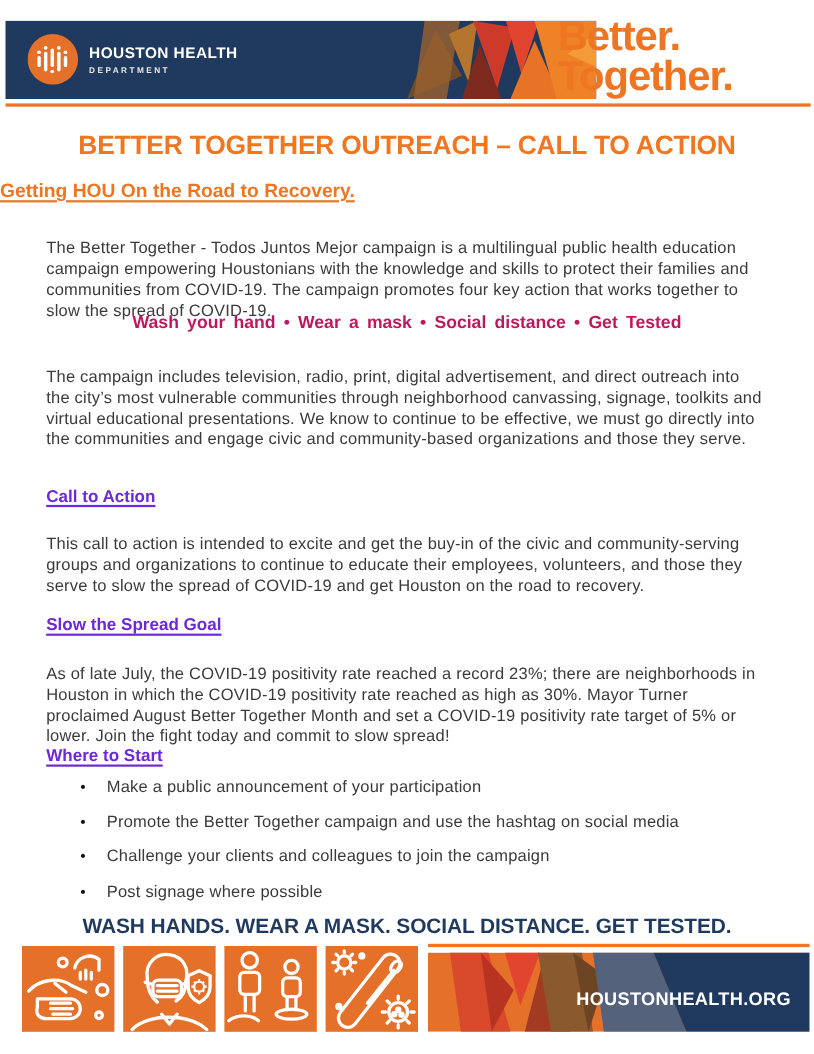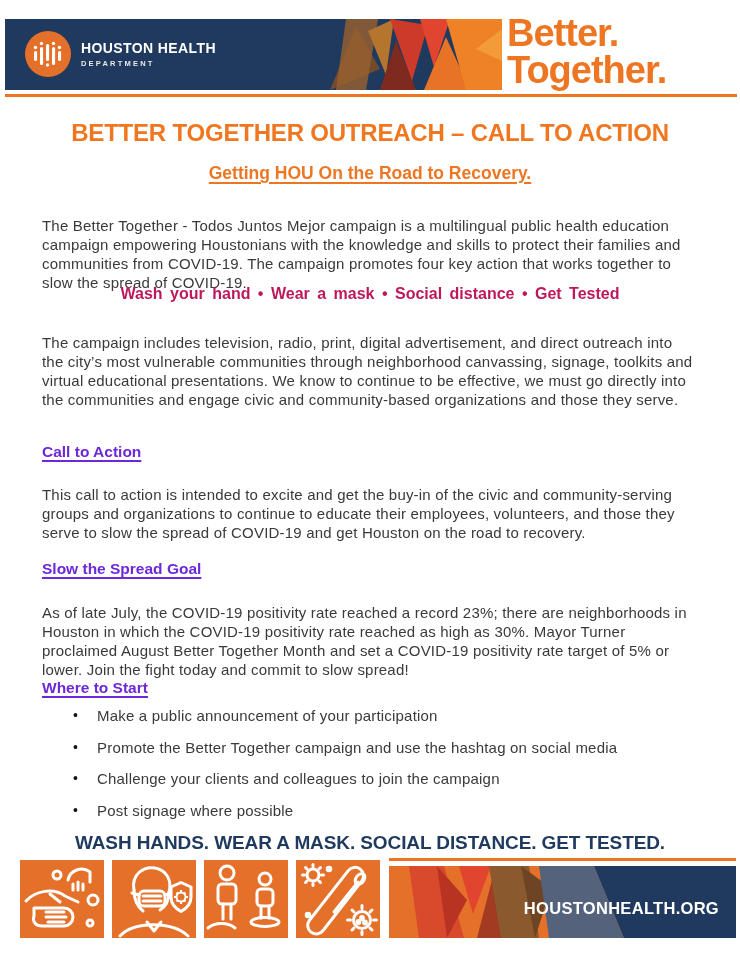--- a/index.html
+++ b/index.html
@@ -1,33 +1,33 @@
 <!DOCTYPE html>
 <html><head>
 <meta charset="utf-8">
 <style>
   html,body { margin:0; padding:0; background:#ffffff; }
   body { width:740px; height:958px; font-family:"Liberation Sans", sans-serif; }
   .page { position:relative; width:740px; height:958px; background:#fff; overflow:hidden; }
 
   
-  .navy-band { position:absolute; left:5px; top:19px; width:497px; height:71px; background:#1F3A5E; }
+  .navy-band { position:absolute; left:5px; top:19px; width:497px; height:71px; background:#1F3A5E;padding-left:40px; }
   .logo { position:absolute; left:20px; top:12px; display:flex; align-items:center; gap:10px; }
   .logo-mark { width:46px; height:46px; flex:0 0 auto; }
   .logo-name { color:#fff; font-weight:bold; font-size:14px; letter-spacing:.4px; }
   .logo-dept { color:#e8e8e8; font-weight:bold; font-size:7.5px; letter-spacing:2.2px; margin-top:3px; }
   .header-pattern { position:absolute; right:0; top:0; width:172px; height:71px; }
   .brand { position:absolute; left:507px; top:15px; color:#EE7623; font-weight:800;
            font-size:38px; line-height:37px; letter-spacing:-1px; }
   .rule-top { position:absolute; left:5px; top:94px; width:732px; height:3px; background:#EE7623; }
 
   
   .title { position:absolute; top:119px; left:0; width:740px; text-align:center;
            color:#F0761F; font-weight:800; font-size:24px; letter-spacing:-0.2px; }
-  .subtitle { position:absolute; top:163px; left:0; width:740px; text-align:center;
+  .subtitle { position:absolute; top:163px; left:0; width:740px; 
               color:#EE7623; font-weight:800; font-size:17.5px;
               text-decoration:underline; text-decoration-thickness:2px; text-underline-offset:3px; }
   .para { position:absolute; left:42px; width:655px; color:#3A3A3A;
           font-size:15px; line-height:19px; letter-spacing:0.2px; }
   .p1 { top:201px; }
   .actions { position:absolute; top:285px; left:0; width:740px; text-align:center;
              color:#be185d; font-weight:800; font-size:16px; word-spacing:3px; }
   .p2 { top:318px; }
   .sec-h { position:absolute; left:42px; color:#6d28d9; font-weight:800; font-size:15.5px;
            text-decoration:underline; text-decoration-thickness:2px; text-underline-offset:3px; }

